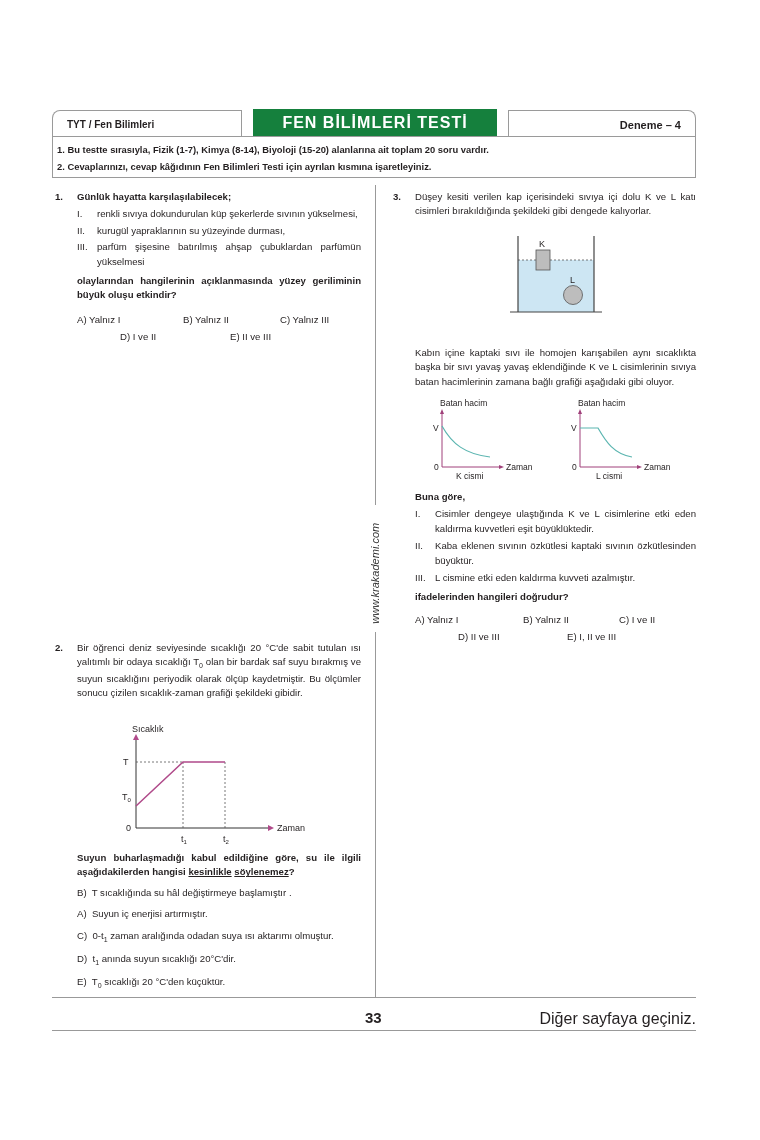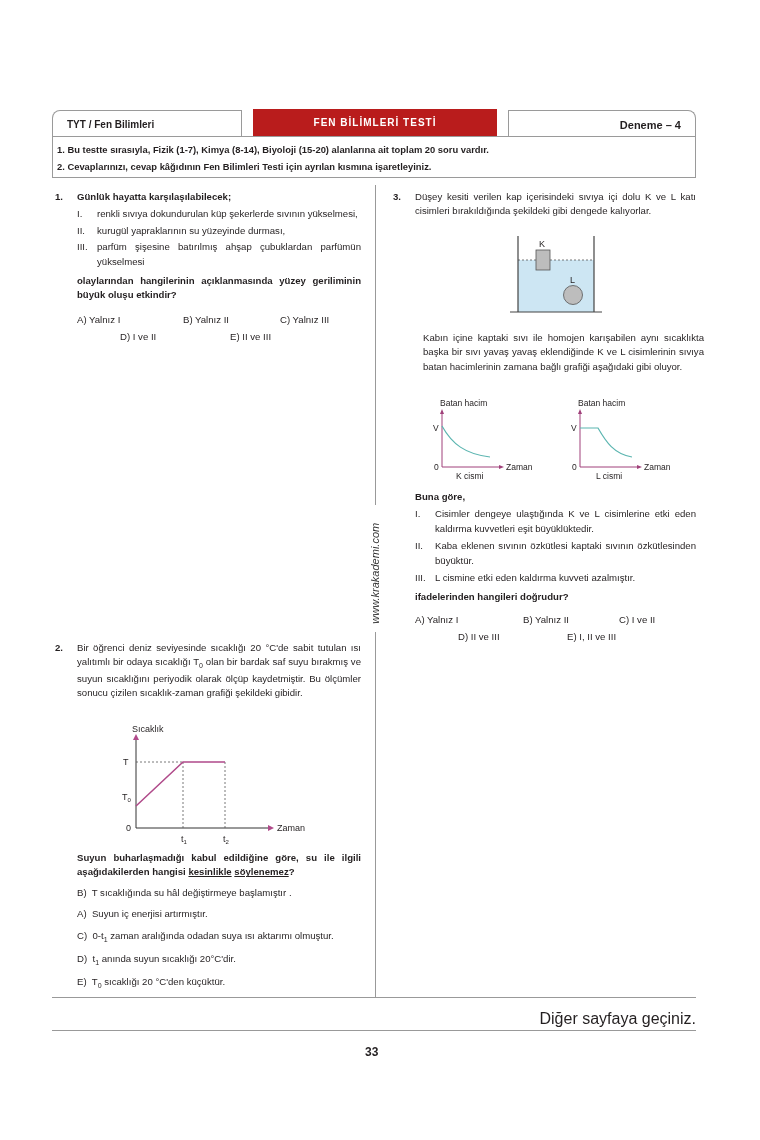--- a/index.html
+++ b/index.html
@@ -1,42 +1,42 @@
 <!DOCTYPE html>
 <html><head>
 <meta charset="utf-8">
 <style>
   * { box-sizing: border-box; margin: 0; padding: 0; }
   html, body { width: 760px; height: 1140px; background: #ffffff; }
   body { position: relative; font-family: "Liberation Sans", sans-serif; color: #231f20; font-size: 9.6px; line-height: 1.5; }
 
   .hdr-left { position: absolute; left: 52px; top: 110px; width: 190px; height: 26px; border: 1px solid #9a9a9a; border-bottom: none; border-radius: 8px 0 0 0; }
   .hdr-left span { position: absolute; left: 14px; top: 6px; font-weight: bold; font-size: 10px; }
-  .hdr-mid { position: absolute; left: 253px; top: 109px; width: 244px; height: 27px; background: #b91c1c; color: #fff; text-align: center; font-weight: bold; font-size: 10px; letter-spacing: 1px; line-height: 27px; }
+  .hdr-mid { position: absolute; left: 253px; top: 109px; width: 244px; height: 27px; background: #15803d; color: #fff; text-align: center; font-weight: bold; font-size: 16px; letter-spacing: 1px; line-height: 27px; }
   .hdr-right { position: absolute; left: 508px; top: 110px; width: 188px; height: 26px; border: 1px solid #9a9a9a; border-bottom: none; border-radius: 0 8px 0 0; }
   .hdr-right span { position: absolute; right: 14px; top: 6px; font-weight: bold; font-size: 11px; }
   .instr { position: absolute; left: 52px; top: 136px; width: 644px; height: 42px; border: 1px solid #9a9a9a; border-top: 1px solid #9a9a9a; padding: 4px 4px; font-weight: bold; font-size: 9.4px; line-height: 17px; }
 
   .col-divider-top { position: absolute; left: 375px; top: 185px; width: 1px; height: 320px; background: #999; }
   .col-divider-bot { position: absolute; left: 375px; top: 632px; width: 1px; height: 365px; background: #999; }
   .watermark { position: absolute; left: 308px; top: 565px; width: 135px; transform: rotate(-90deg); font-style: italic; font-size: 11px; color: #333; text-align: center; }
 
   .q { position: absolute; }
   .qnum { position: absolute; left: 0; top: 0; font-weight: bold; }
   .qbody { position: absolute; text-align: justify; }
   .bold { font-weight: bold; }
   .item { position: relative; padding-left: 20px; text-align: justify; margin-top: 2px; }
   .item .rn { position: absolute; left: 0; top: 0; }
   .opts { position: relative; height: 17px; }
   .opts span { position: absolute; top: 0; white-space: nowrap; }
   .ul { text-decoration: underline; }
 
   .footer-line-top { position: absolute; left: 52px; top: 997px; width: 644px; height: 1px; background: #999; }
   .footer-line-bot { position: absolute; left: 52px; top: 1030px; width: 644px; height: 1px; background: #999; }
-  .page-num { position: absolute; left: 365px; top: 1007px; font-weight: bold; font-size: 12px; margin-top: 36px; }
+  .page-num { position: absolute; left: 365px; top: 1007px; font-weight: bold; font-size: 15px; }
   .next-page { position: absolute; right: 64px; top: 1007px; font-size: 16px; }
 
   svg text { font-family: "Liberation Sans", sans-serif; }
 </style>
 </head>
 <body>
 
 <div class="hdr-left">
     <span>TYT / Fen Bilimleri</span>
   </div>
@@ -121,21 +121,21 @@
   <line x1="18" y1="32" x2="94" y2="32" stroke="#555" stroke-dasharray="2,2" stroke-width="0.8"></line>
   <line x1="18" y1="8" x2="18" y2="84" stroke="#444" stroke-width="1.2"></line>
   <line x1="94" y1="8" x2="94" y2="84" stroke="#444" stroke-width="1.2"></line>
   <line x1="10" y1="84" x2="102" y2="84" stroke="#444" stroke-width="1.2"></line>
   <rect x="36" y="22" width="14" height="20" fill="#bdbdbd" stroke="#555" stroke-width="0.8"></rect>
   <text x="39" y="19" font-size="9" fill="#231f20">K</text>
   <circle cx="73" cy="67" r="9.5" fill="#bdbdbd" stroke="#555" stroke-width="0.8"></circle>
   <text x="70" y="55" font-size="9" fill="#231f20">L</text>
 </svg>
 
-<div class="q" style="left:415px; top:331px; width:281px; text-align:justify;margin-left:8px;">Kabın içine kaptaki sıvı ile homojen karışabilen aynı sıcaklıkta başka bir sıvı yavaş yavaş eklendiğinde K ve L cisimlerinin sıvıya batan hacimlerinin zamana bağlı grafiği aşağıdaki gibi oluyor.</div>
+<div class="q" style="left:415px; top:346px; width:281px; text-align:justify;">Kabın içine kaptaki sıvı ile homojen karışabilen aynı sıcaklıkta başka bir sıvı yavaş yavaş eklendiğinde K ve L cisimlerinin sıvıya batan hacimlerinin zamana bağlı grafiği aşağıdaki gibi oluyor.</div>
 
 <svg style="position:absolute; left:420px; top:396px;" width="140" height="90">
   <text x="20" y="10" font-size="8.5" fill="#231f20">Batan hacim</text>
   <line x1="22" y1="16" x2="22" y2="71" stroke="#a0407a" stroke-width="1"></line>
   <polygon points="20,18 22,13 24,18" fill="#a0407a"></polygon>
   <line x1="22" y1="71" x2="80" y2="71" stroke="#a0407a" stroke-width="1"></line>
   <polygon points="79,69 84,71 79,73" fill="#a0407a"></polygon>
   <text x="86" y="74" font-size="8.5" fill="#231f20">Zaman</text>
   <text x="14" y="74" font-size="8.5" fill="#231f20">0</text>
   <text x="13" y="35" font-size="8.5" fill="#231f20">V</text>

